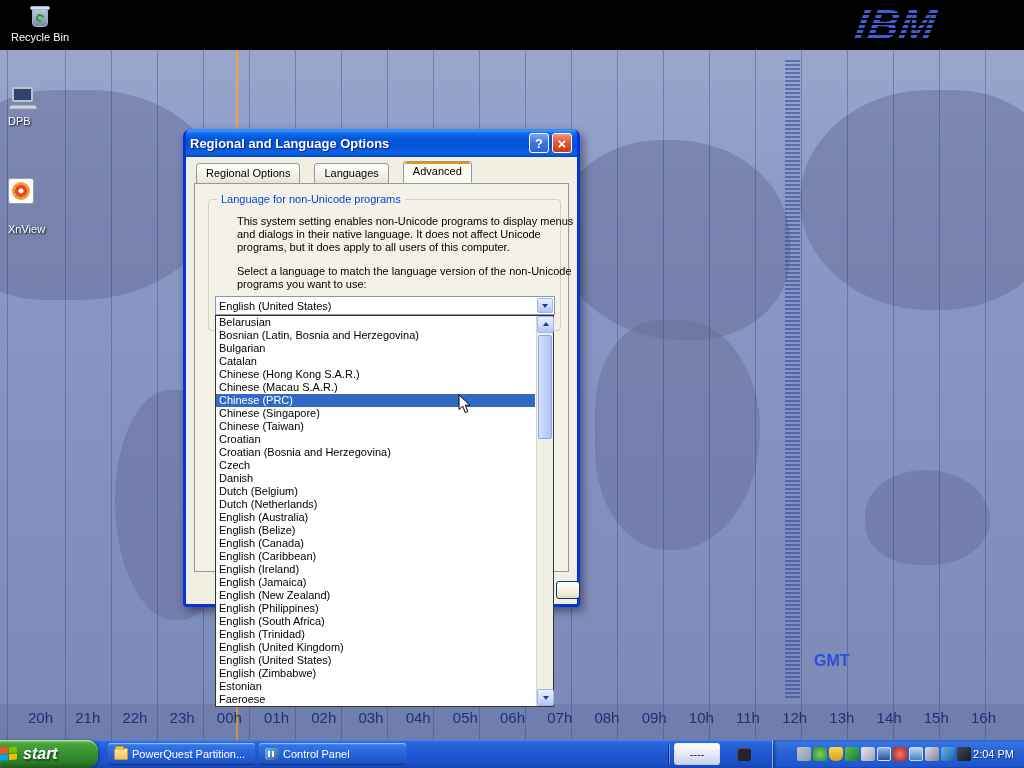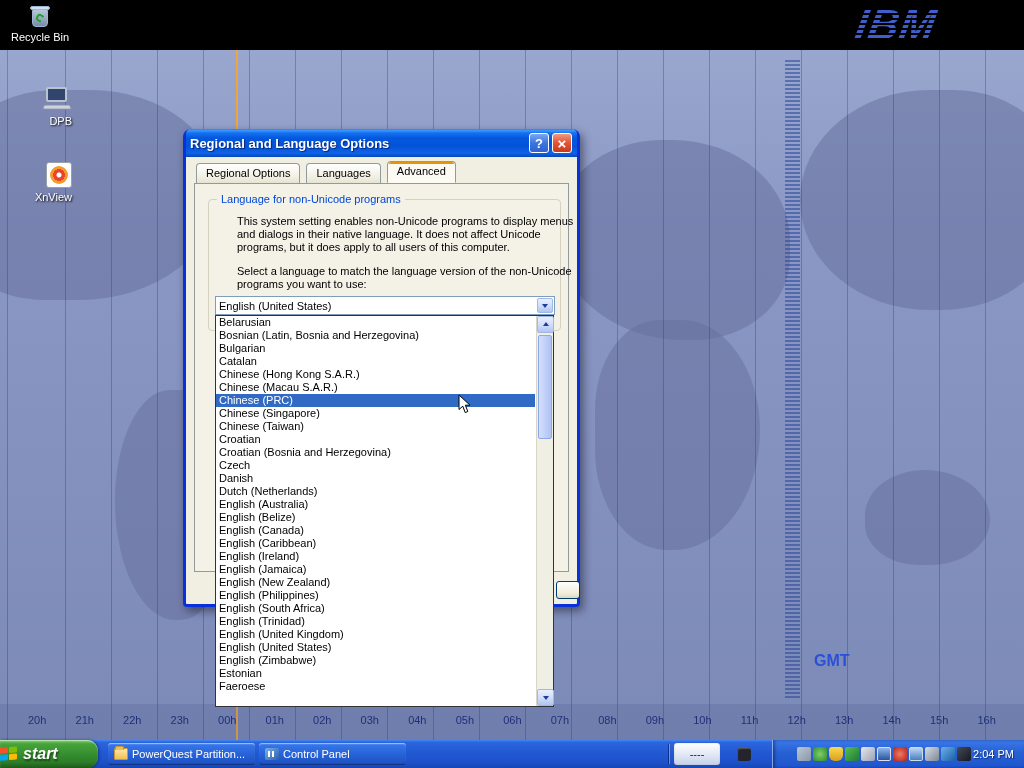--- a/index.html
+++ b/index.html
@@ -31,23 +31,23 @@
   .blob { position:absolute; background:#67719f; opacity:.55; }
   .tz-lines { position:absolute; inset:0;
               background:repeating-linear-gradient(90deg, transparent 0 45px, rgba(23,42,105,.30) 45px 46px);
               background-position:20px 0; }
   .tz-orange { position:absolute; left:236px; top:0; bottom:0; width:2px; background:#f2a43c; }
   .gmt-hatch { position:absolute; left:785px; top:10px; bottom:42px; width:15px;
                background:repeating-linear-gradient(180deg, rgba(40,68,150,.55) 0 2px, transparent 2px 4px); }
   .gmt-lbl { position:absolute; left:814px; top:602px; color:#2b50d8; font-weight:bold; font-size:16px; }
   .hours-strip { position:absolute; left:0; right:0; bottom:0; height:36px; background:rgba(58,72,128,.18); }
   .hours { position:absolute; left:28px; right:28px; bottom:14px; display:flex; justify-content:space-between; }
-  .hours span { font-size:11px; color:#1f3076; }
-
-  .desk-icon { position:absolute; width:64px; display:flex; flex-direction:column; align-items:flex-end; }
+  .hours span { font-size:15px; color:#1f3076; }
+
+  .desk-icon { position:absolute; width:64px; display:flex; flex-direction:column; align-items:flex-start; }
   .desk-icon .lbl { color:#fff; font-size:11px; text-shadow:1px 1px 2px #000; margin-top:3px; }
   .laptop { width:30px; height:26px; position:relative; }
   .laptop .scr { position:absolute; left:4px; top:1px; width:21px; height:15px; background:#30446e;
                  border:2px solid #b9c2cf; border-radius:2px; }
   .laptop .base { position:absolute; left:1px; bottom:2px; width:28px; height:6px; background:#cdd4dd;
                   border:1px solid #8b94a2; border-radius:2px; transform:perspective(30px) rotateX(40deg); }
   .xnv { width:26px; height:26px; background:#fff; border:1px solid #98a0ae; border-radius:3px;
          display:flex; align-items:center; justify-content:center; }
   .xnv i { display:block; width:18px; height:18px; border-radius:50%;
            background:radial-gradient(circle, #ffffff 0 2px, #e8452c 3px 6px, #f59a2c 6px 9px, transparent 9px); }
@@ -61,21 +61,21 @@
               display:flex; align-items:center; }
   .title-txt { color:#fff; font-weight:bold; font-size:13px; padding-left:4px;
                text-shadow:1px 1px 1px #05247a; }
   .tb-btns { position:absolute; right:5px; top:4px; display:flex; gap:3px; }
   .tb-btn { width:20px; height:20px; border:1px solid #fff; border-radius:3px;
             display:flex; align-items:center; justify-content:center;
             color:#fff; font-weight:bold; font-size:13px; line-height:1; }
   .tb-help { background:linear-gradient(180deg,#7BA8F0 0%, #3E74DE 50%, #2E63D0 100%); }
   .tb-close { background:linear-gradient(180deg,#F19A7E 0%, #E3593A 45%, #C93A1C 100%); font-size:15px; }
 
-  .tabs { position:absolute; left:10px; top:34px; display:flex; gap:6px; z-index:2; }
+  .tabs { position:absolute; left:10px; top:34px; display:flex; gap:14px; z-index:2; }
   .tab { height:20px; padding:3px 9px 0; font-size:11px; color:#000;
          border:1px solid #919B9C; border-bottom:none; border-radius:4px 4px 0 0;
          background:linear-gradient(180deg,#FFFFFF 0%, #F1EFE2 70%, #E6E3D2 100%); }
   .tab.active { position:relative; height:22px; margin-top:-2px; padding-top:3px;
                 background:#FBFAF3; border-bottom:1px solid #FBFAF3; }
   .tab.active::before { content:""; position:absolute; left:1px; right:1px; top:0; height:2px;
                         background:#E5940E; border-radius:2px 2px 0 0; }
   .pane { position:absolute; left:8px; right:8px; top:54px; height:389px;
           border:1px solid #919B9C; background:#F4F2E7; }
 
@@ -205,21 +205,21 @@
       <span>16h</span>
     </div>
 
     <div class="desk-icon" style="left:8px; top:36px;">
       <div class="laptop">
         <span class="scr"></span>
           <span class="base"></span>
       </div>
       <span class="lbl">DPB</span>
     </div>
-    <div class="desk-icon" style="left:8px; top:112px;">
+    <div class="desk-icon" style="left:8px; top:128px;gap:16px;">
       <div class="xnv">
           <i></i>
         </div>
       <span class="lbl">XnView</span>
     </div>
   </div>
 
   <div class="topband">
     <div class="recycle">
       <div class="bin-ico">
@@ -279,20 +279,21 @@
       <div class="dl-item">Catalan</div>
       <div class="dl-item">Chinese (Hong Kong S.A.R.)</div>
       <div class="dl-item">Chinese (Macau S.A.R.)</div>
       <div class="dl-item selected">Chinese (PRC)</div>
       <div class="dl-item">Chinese (Singapore)</div>
       <div class="dl-item">Chinese (Taiwan)</div>
       <div class="dl-item">Croatian</div>
       <div class="dl-item">Croatian (Bosnia and Herzegovina)</div>
       <div class="dl-item">Czech</div>
       <div class="dl-item">Danish</div>
+      <div class="dl-item">Dutch (Belgium)</div>
       <div class="dl-item">Dutch (Netherlands)</div>
       <div class="dl-item">English (Australia)</div>
       <div class="dl-item">English (Belize)</div>
       <div class="dl-item">English (Canada)</div>
       <div class="dl-item">English (Caribbean)</div>
       <div class="dl-item">English (Ireland)</div>
       <div class="dl-item">English (Jamaica)</div>
       <div class="dl-item">English (New Zealand)</div>
       <div class="dl-item">English (Philippines)</div>
       <div class="dl-item">English (South Africa)</div>

